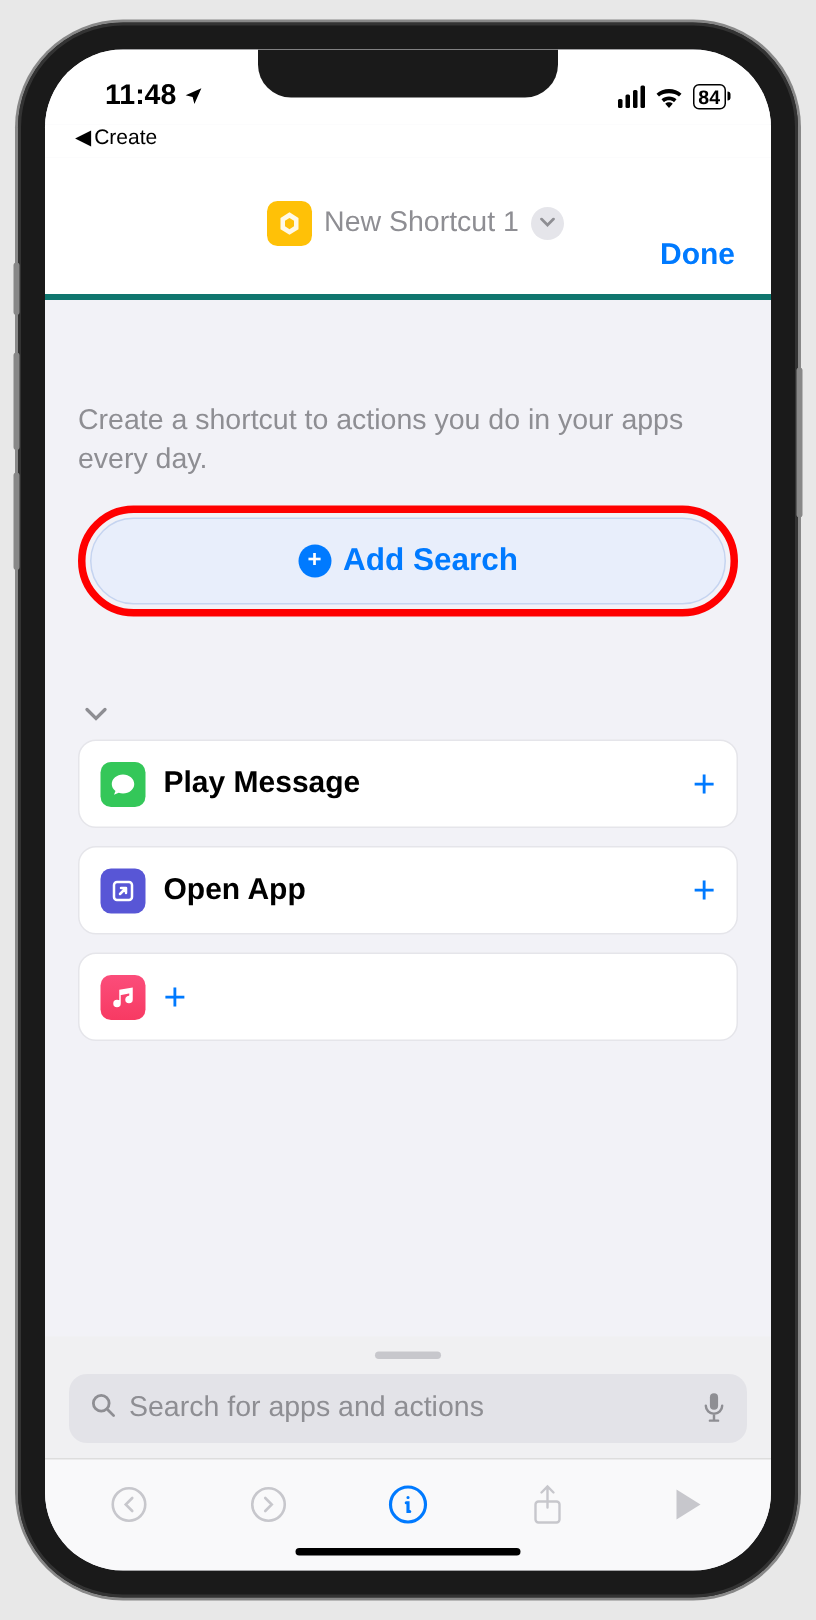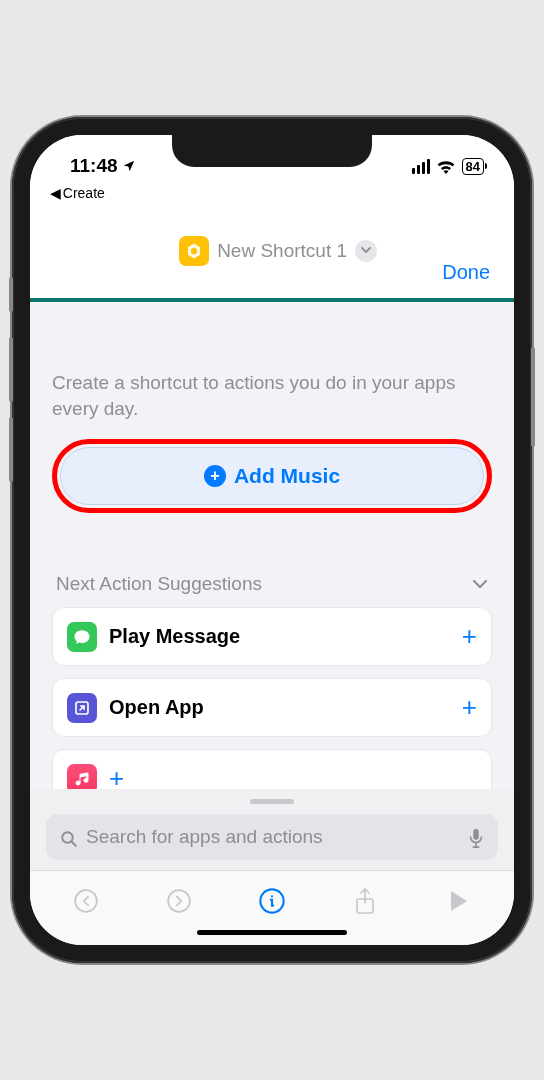--- a/index.html
+++ b/index.html
@@ -7,21 +7,21 @@
       background: #e8e8e8;
       font-family: -apple-system, BlinkMacSystemFont, "Segoe UI", Helvetica, Arial, sans-serif;
       display: flex;
       justify-content: center;
       align-items: center;
       min-height: 1080px;
       width: 544px;
     }
     .phone-frame {
       width: 520px;
-      height: 846px;
+      height: 1050px;
       background: #1a1a1a;
       border-radius: 70px;
       padding: 18px;
       box-shadow: 0 0 0 2px #888, inset 0 0 0 2px #333;
       position: relative;
     }
     .screen {
       width: 100%;
       height: 100%;
       background: #f2f2f7;
@@ -124,21 +124,21 @@
     }
     .chevron-circle {
       width: 22px; height: 22px;
       background: #e5e5ea;
       border-radius: 50%;
       display: flex; align-items: center; justify-content: center;
     }
     .done-btn {
       color: #007aff;
       font-size: 20px;
-      font-weight: 400;
+      font-weight: 700;
       margin-top: 44px;
     }
     .content {
       flex: 1;
       padding: 24px 22px;
       overflow-y: auto;
     }
     .intro-text {
       color: #8e8e93;
       font-size: 19px;
@@ -221,21 +221,21 @@
     }
     .bottom-sheet {
       background: #f0f0f2;
       padding: 10px 16px;
     }
     .search-bar {
       background: #e3e3e8;
       border-radius: 12px;
       padding: 12px 14px;
       display: flex;
-      align-items: flex-end;
+      align-items: flex-start;
       gap: 8px;
       color: #8e8e93;
       font-size: 19px;
     }
     .search-bar span.placeholder { flex: 1; }
     .toolbar {
       background: #f9f9fa;
       border-top: 1px solid #ddd;
       display: flex;
       justify-content: space-around;
@@ -321,26 +321,25 @@
       </div>
       <div class="done-btn">Done</div>
     </div>
 
     <div class="content">
       <div class="intro-text">Create a shortcut to actions you do in your apps every day.</div>
 
       <div class="add-action-wrap">
         <div class="add-action-btn">
           <div class="plus-circle">+</div>
-          <span>Add Music</span>
+          <span>Add Search</span>
         </div>
       </div>
 
       <div class="suggestions-header">
-        <span>Next Action Suggestions</span>
         <svg width="16" height="10" viewBox="0 0 16 10" fill="none">
             <path d="M2 2l6 6 6-6" stroke="#8e8e93" stroke-width="2.2" stroke-linecap="round"></path>
           </svg>
       </div>
 
       <div class="suggestion-item">
         <div class="app-icon ic-green">
           <svg width="18" height="18" viewBox="0 0 24 24" fill="#fff">
               <path d="M12 3C6.5 3 2 6.8 2 11.5c0 2.5 1.3 4.7 3.3 6.2L4 21l4.2-1.6c1.2.4 2.5.6 3.8.6 5.5 0 10-3.8 10-8.5S17.5 3 12 3z"></path>
             </svg>

